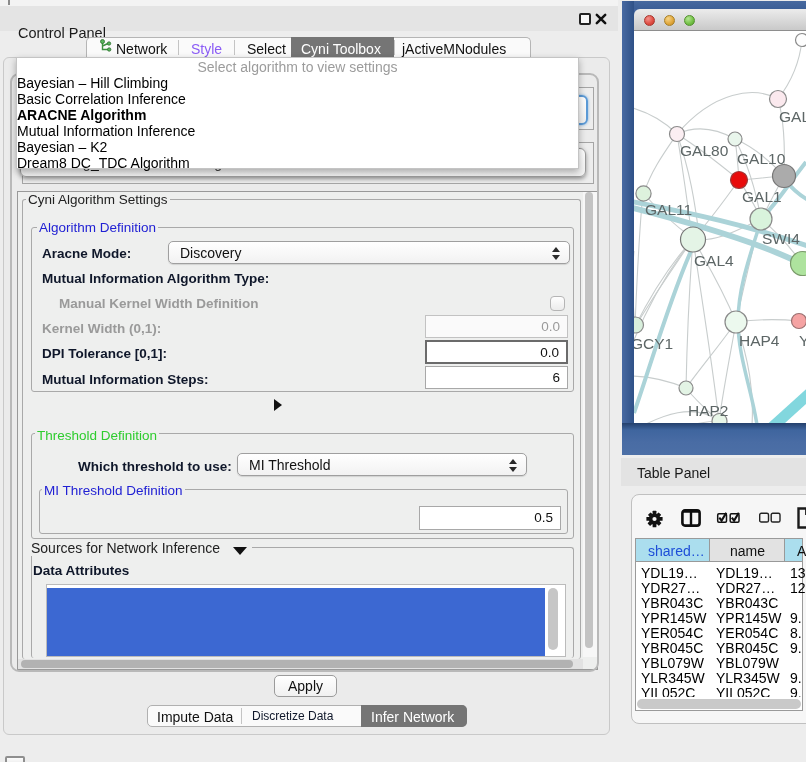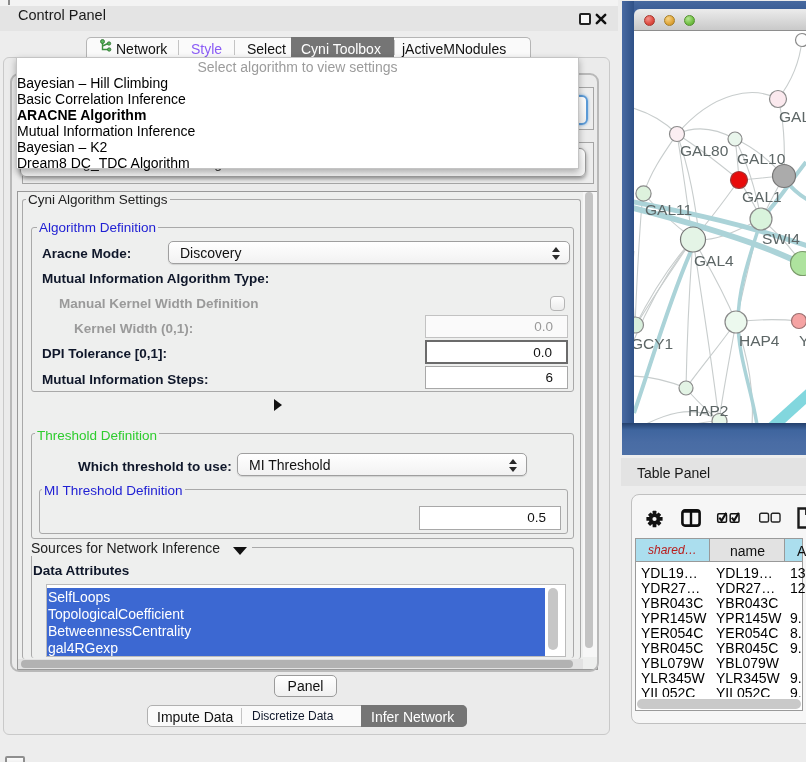--- a/index.html
+++ b/index.html
@@ -10,32 +10,32 @@
 .grouplab { position:absolute; font-size:13.5px; background:#eeefee; padding:0 2px; }
 .blab { font-weight:bold; font-size:13.5px; color:#0f172a; }
 .combo { position:absolute; background:linear-gradient(#ffffff,#f2f2f2);
   border:1px solid #9f9f9f; border-radius:5px; font-size:14px; color:#111;
   box-shadow:0 1px 1px rgba(0,0,0,0.12); }
 .combo .txt { position:absolute; left:11px; top:3px; }
 .carr { position:absolute; right:9px; display:flex; flex-direction:column; align-items:center; }
 .tri-u { width:0;height:0;border-left:4px solid transparent;border-right:4px solid transparent;border-bottom:5px solid #2a2a2a; margin-bottom:2.5px;}
 .tri-d { width:0;height:0;border-left:4px solid transparent;border-right:4px solid transparent;border-top:5px solid #2a2a2a;}
 .tfield { position:absolute; background:#fff; border:1px solid #a8a8a8;
-  font-size:13.5px; color:#111; text-align:right; padding:3px 14px 0 0; }
+  font-size:13.5px; color:#111; text-align:right; padding:3px 7px 0 0; }
 .gbox { position:absolute; border:1px solid #a9a9a9; border-radius:3px; }
 </style>
 </head>
 <body>
 <div id="stage">
 
 <div class="abs" style="left:0;top:0;width:618px;height:6px;background:#f3f3f3;"></div>
 <div class="abs" style="left:8px;top:0;width:2px;height:5px;background:#8a8a8a;"></div>
 
 <div class="abs" style="left:0;top:6px;width:618px;height:25px;background:#e4e4e4;"></div>
-<div class="abs" style="left:18px;top:7px;font-size:14.5px;color:#1a1a1a;">Control Panel</div>
+<div class="abs" style="left:18px;top:25px;font-size:14.5px;color:#1a1a1a;">Control Panel</div>
 
 <div class="abs" style="left:579px;top:13px;width:12px;height:12px;border:2px solid #222;border-radius:2px;background:#f8f8f8;"></div>
 <svg class="abs" style="left:595px;top:13px" width="12" height="12" viewBox="0 0 12 12">
       <path d="M1.8 1.8 L10.2 10.2 M10.2 1.8 L1.8 10.2" stroke="#111" stroke-width="2.5" stroke-linecap="round"></path>
     </svg>
 
 <div class="abs" style="left:3px;top:57px;width:607px;height:678px;background:#ebebeb;border:1px solid #c9c9c9;border-radius:6px;"></div>
 
 <div class="abs" style="left:86px;top:37px;width:445px;height:21px;background:#fafafa;border:1px solid #b5b5b5;border-bottom:1px solid #a9a9a9;border-radius:5px 5px 0 0;"></div>
 <div class="abs" style="left:178px;top:40px;width:1px;height:15px;background:#c4c4c4;"></div>
@@ -75,21 +75,21 @@
         <span class="tri-u"></span>
         <span class="tri-d"></span>
       </span>
 </div>
 
 <div class="abs blab" style="left:42px;top:271px;">Mutual Information Algorithm Type:</div>
 
 <div class="abs blab" style="left:59px;top:296px;color:#9a9a9a;">Manual Kernel Width Definition</div>
 <div class="abs" style="left:550px;top:296px;width:15px;height:15px;border:1px solid #b5b5b5;border-radius:4px;background:linear-gradient(#fefefe,#ececec);"></div>
 
-<div class="abs blab" style="left:42px;top:321px;color:#9a9a9a;margin-left:32px;">Kernel Width (0,1):</div>
+<div class="abs blab" style="left:42px;top:321px;color:#9a9a9a;">Kernel Width (0,1):</div>
 <div class="tfield" style="left:425px;top:315px;width:143px;height:23px;color:#9a9a9a;border-color:#c2c2c2;background:#fafafa;">0.0</div>
 
 <div class="abs blab" style="left:42px;top:346px;">DPI Tolerance [0,1]:</div>
 <div class="tfield" style="left:425px;top:340px;width:143px;height:24px;border:2px solid #6b6b6b;">0.0</div>
 
 <div class="abs blab" style="left:42px;top:372px;">Mutual Information Steps:</div>
 <div class="tfield" style="left:425px;top:366px;width:143px;height:23px;">6</div>
 
 <svg class="abs" style="left:272px;top:398px" width="12" height="14" viewBox="0 0 12 14">
       <path d="M2 1 L10 7 L2 13 Z" fill="#111"></path>
@@ -114,24 +114,23 @@
 
 <div class="gbox" style="left:31px;top:547px;width:543px;height:111px;border-bottom:none;"></div>
 <div class="abs" style="left:29px;top:540px;background:#eeefee;padding:0 8px 0 2px;font-size:14px;color:#222;">Sources for Network Inference</div>
 <svg class="abs" style="left:226px;top:544px;background:#eeefee;" width="26" height="13" viewBox="0 0 26 13">
       <path d="M7 3 L21 3 L14 11 Z" fill="#111"></path>
     </svg>
 <div class="abs blab" style="left:33px;top:563px;">Data Attributes</div>
 
 <div class="abs" style="left:46px;top:584px;width:520px;height:73px;background:#fff;border:1px solid #bbb;"></div>
 <div class="abs" style="left:47px;top:588px;width:498px;height:68px;background:#3c68d2;"></div>
-<div class="abs" style="left:48px;top:589px;font-size:14px;color:#fff;line-height:17px;">SelfLoops<br>TopologicalCoefficient<br>BetweennessCentrality<br>gal4RGexp</div>
 <div class="abs" style="left:548px;top:588px;width:10px;height:62px;background:#c6c6c6;border-radius:5px;"></div>
 
-<div class="abs" style="left:274px;top:675px;width:63px;height:22px;background:linear-gradient(#ffffff,#f0f0f0);border:1px solid #9b9b9b;border-radius:5px;text-align:center;font-size:14px;color:#111;padding-top:2px;">Panel</div>
+<div class="abs" style="left:274px;top:675px;width:63px;height:22px;background:linear-gradient(#ffffff,#f0f0f0);border:1px solid #9b9b9b;border-radius:5px;text-align:center;font-size:14px;color:#111;padding-top:2px;">Apply</div>
 
 <div class="abs" style="left:147px;top:705px;width:320px;height:22px;background:#fafafa;border:1px solid #b0b0b0;border-radius:5px;"></div>
 <div class="abs" style="left:241px;top:708px;width:1px;height:16px;background:#c4c4c4;"></div>
 <div class="abs" style="left:361px;top:705px;width:106px;height:22px;background:#757575;border-radius:0 5px 5px 0;"></div>
 <div class="abs" style="left:157px;top:709px;font-size:14px;color:#111;">Impute Data</div>
 <div class="abs" style="left:252px;top:709px;font-size:12px;color:#0f172a;">Discretize Data</div>
 <div class="abs" style="left:371px;top:709px;font-size:14px;color:#fff;">Infer Network</div>
 
 <div class="abs" style="left:5px;top:756px;width:20px;height:14px;border:2px solid #8f8f8f;border-radius:2px;background:linear-gradient(#fcfcfc,#e0e0e0);"></div>
 
@@ -285,21 +284,21 @@
  <path d="M1.5 1.5 L9 1.5 L14.5 7 L14.5 20.5 L1.5 20.5 Z" fill="none" stroke="#1a1a1a" stroke-width="2.4"></path>
  <path d="M9 1.5 L9 7 L14.5 7" fill="none" stroke="#1a1a1a" stroke-width="1.8"></path>
 </svg>
 
 <div class="abs" style="left:635px;top:538px;width:168px;height:173px;background:#fff;border:1px solid #9a9a9a;"></div>
 <div class="abs" style="left:636px;top:539px;width:74px;height:23px;background:#abdeee;border-right:1px solid #999;"></div>
 <div class="abs" style="left:710px;top:539px;width:75px;height:23px;background:#e2e2e2;border-right:1px solid #999;"></div>
 <div class="abs" style="left:785px;top:539px;width:17px;height:23px;background:#abdeee;"></div>
     <div class="abs" style="left:797px;top:543px;font-size:14px;color:#111;">A</div>
 <div class="abs" style="left:636px;top:561px;width:166px;height:1px;background:#999;"></div>
-<div class="abs" style="left:648px;top:543px;font-size:12px;color:#b91c1c;font-style:italic;">shared…</div>
+<div class="abs" style="left:648px;top:543px;font-size:14px;color:#1d4ed8;">shared…</div>
 <div class="abs" style="left:730px;top:543px;font-size:14px;color:#111;">name</div>
 <div class="abs" style="left:641px;top:565.5px;font-size:14px;color:#000;line-height:15px;white-space:pre;">YDL19…
 YDR27…
 YBR043C
 YPR145W
 YER054C
 YBR045C
 YBL079W
 YLR345W
 YIL052C</div>

